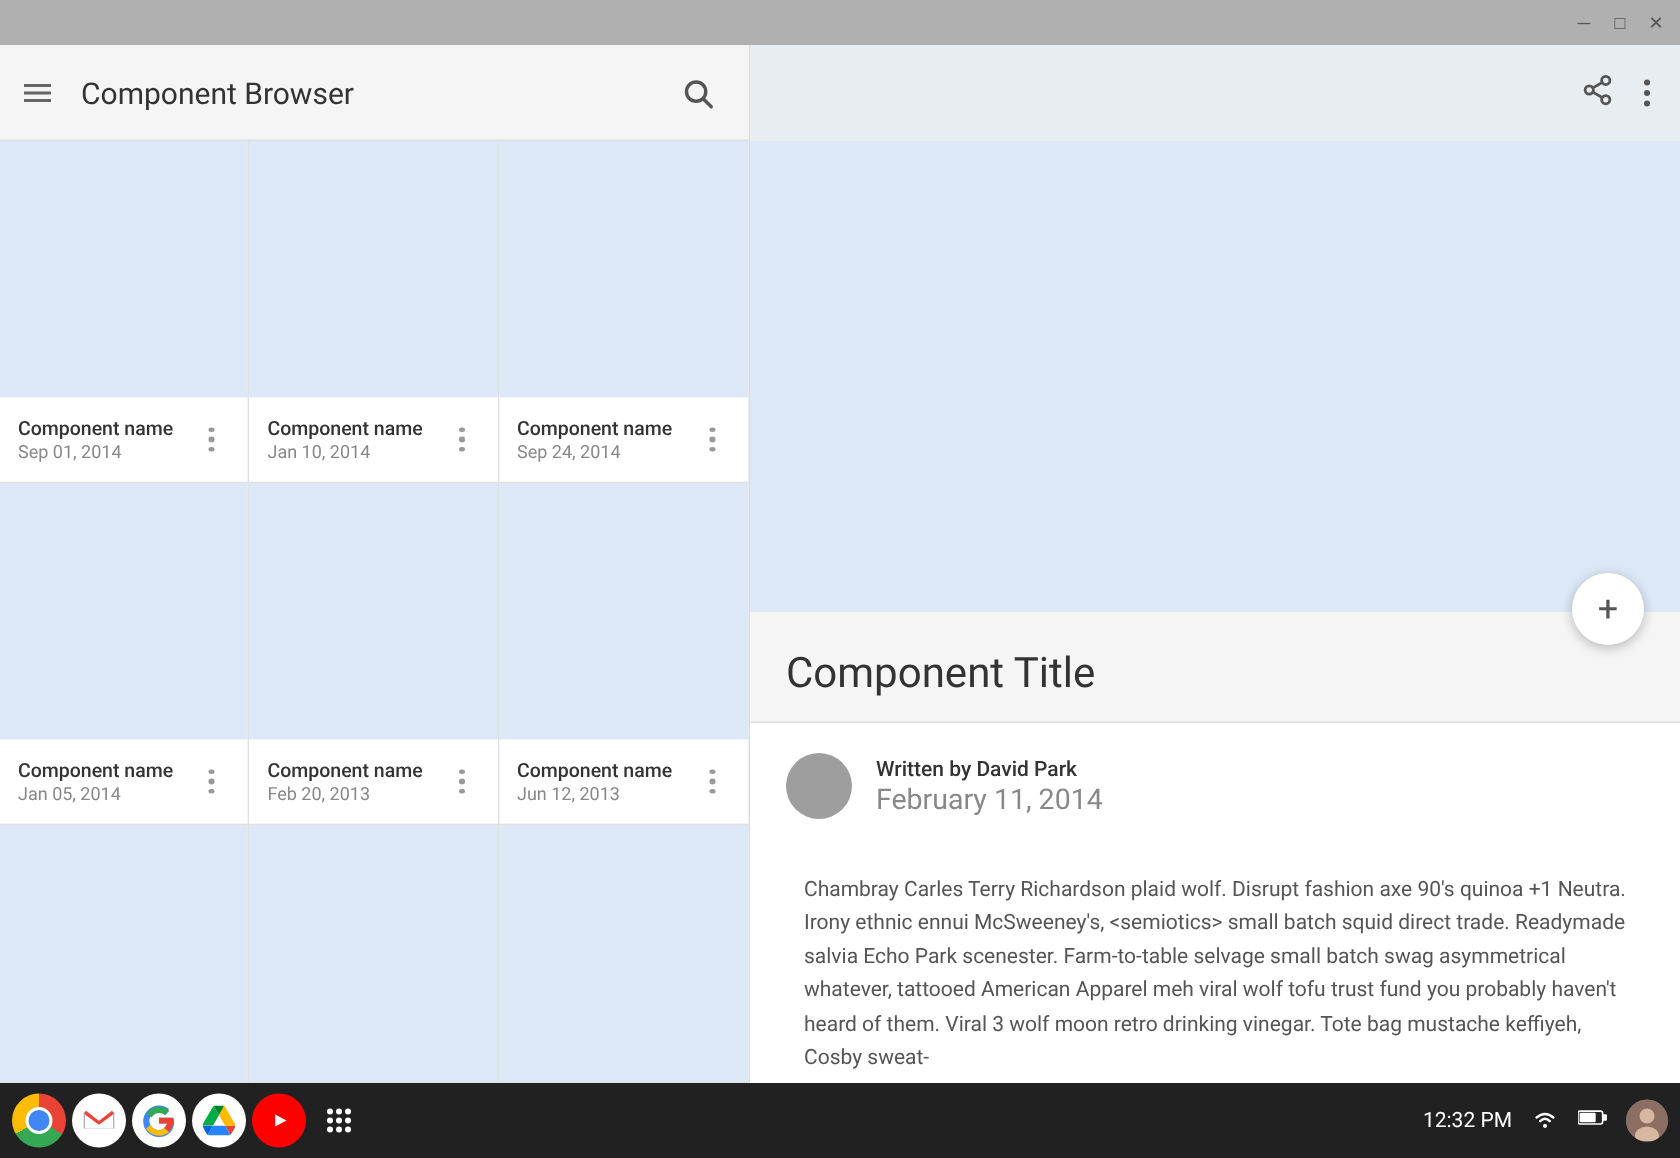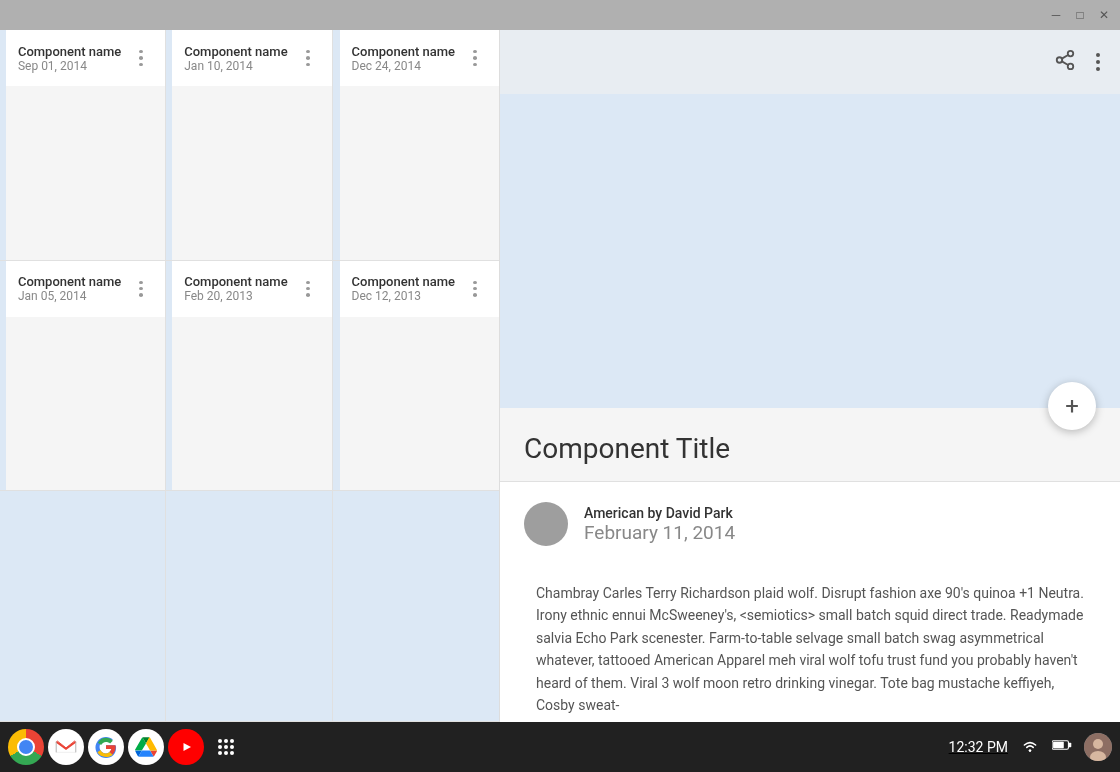--- a/index.html
+++ b/index.html
@@ -101,20 +101,21 @@
       flex: 1;
       overflow-y: auto;
       display: grid;
       grid-template-columns: repeat(3, 1fr);
     }
 
     .grid-item {
       border-right: 1px solid #e0e0e0;
       border-bottom: 1px solid #e0e0e0;
       display: flex;
+      flex-direction: column;
       cursor: pointer;
     }
 
     .grid-item:nth-child(3n) {
       border-right: none;
     }
 
     .grid-item-preview {
       flex: 1;
       background: #dce8f5;
@@ -270,21 +271,20 @@
 
     
     .taskbar {
       height: 50px;
       background: #212121;
       display: flex;
       align-items: center;
       padding: 0 8px;
       gap: 4px;
       flex-shrink: 0;
-      text-decoration: underline;
     }
 
     .taskbar-icon {
       width: 36px;
       height: 36px;
       border-radius: 50%;
       display: flex;
       align-items: center;
       justify-content: center;
       cursor: pointer;
@@ -399,20 +399,34 @@
 
   <div class="title-bar">
     <div class="title-bar-btn">─</div>
     <div class="title-bar-btn">□</div>
     <div class="title-bar-btn">✕</div>
   </div>
 
   <div class="app-content">
 
     <div class="left-panel">
+      <div class="left-header">
+        <div class="menu-icon">
+          <span></span>
+            <span></span>
+            <span></span>
+        </div>
+        <div class="header-title">Component Browser</div>
+        <div class="search-icon-btn">
+          <svg width="22" height="22" viewBox="0 0 24 24" fill="none" stroke="#555" stroke-width="2.5" stroke-linecap="round" stroke-linejoin="round">
+            <circle cx="11" cy="11" r="7"></circle>
+            <line x1="16.5" y1="16.5" x2="22" y2="22"></line>
+          </svg>
+        </div>
+      </div>
 
       <div class="component-grid">
 
         <div class="grid-item">
           <div class="grid-item-preview"></div>
           <div class="grid-item-info">
             <div class="grid-item-text">
               <div class="grid-item-name">Component name</div>
               <div class="grid-item-date">Sep 01, 2014</div>
             </div>
@@ -435,21 +449,21 @@
                 <span></span>
                 <span></span>
               </div>
           </div>
         </div>
         <div class="grid-item">
           <div class="grid-item-preview"></div>
           <div class="grid-item-info">
             <div class="grid-item-text">
               <div class="grid-item-name">Component name</div>
-              <div class="grid-item-date">Dec 24, 2014</div>
+              <div class="grid-item-date">Sep 24, 2014</div>
             </div>
             <div class="grid-item-more three-dots">
                 <span></span>
                 <span></span>
                 <span></span>
               </div>
           </div>
         </div>
 
         <div class="grid-item">
@@ -478,21 +492,21 @@
                 <span></span>
                 <span></span>
               </div>
           </div>
         </div>
         <div class="grid-item">
           <div class="grid-item-preview"></div>
           <div class="grid-item-info">
             <div class="grid-item-text">
               <div class="grid-item-name">Component name</div>
-              <div class="grid-item-date">Dec 12, 2013</div>
+              <div class="grid-item-date">Jun 12, 2013</div>
             </div>
             <div class="grid-item-more three-dots">
                 <span></span>
                 <span></span>
                 <span></span>
               </div>
           </div>
         </div>
 
         <div class="grid-item">
@@ -529,21 +543,21 @@
         <div class="fab-btn">+</div>
       </div>
 
       <div class="right-content">
         <div class="component-header">
           <div class="component-title">Component Title</div>
         </div>
         <div class="author-section">
           <div class="author-avatar"></div>
           <div class="author-info">
-            <div class="author-name">American by David Park</div>
+            <div class="author-name">Written by David Park</div>
             <div class="author-date">February 11, 2014</div>
           </div>
         </div>
         <div class="body-text">Chambray Carles Terry Richardson plaid wolf. Disrupt fashion axe 90's quinoa +1 Neutra. Irony ethnic ennui McSweeney's, &lt;semiotics&gt; small batch squid direct trade. Readymade salvia Echo Park scenester. Farm-to-table selvage small batch swag asymmetrical whatever, tattooed American Apparel meh viral wolf tofu trust fund you probably haven't heard of them. Viral 3 wolf moon retro drinking vinegar. Tote bag mustache keffiyeh, Cosby sweat-</div>
       </div>
     </div>
 
   </div>
 
   <div class="taskbar">

